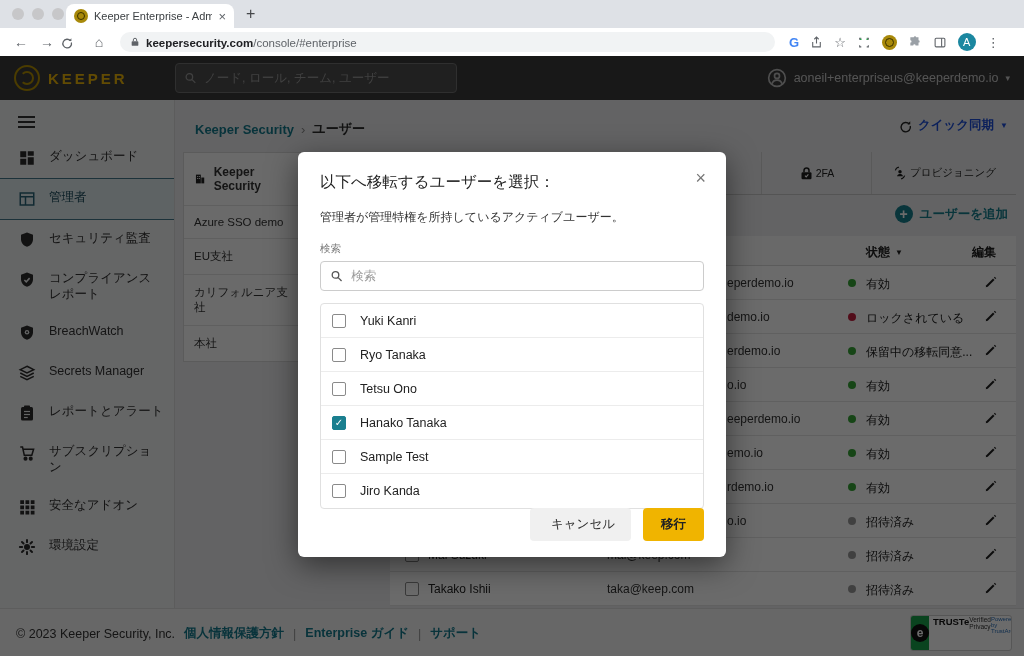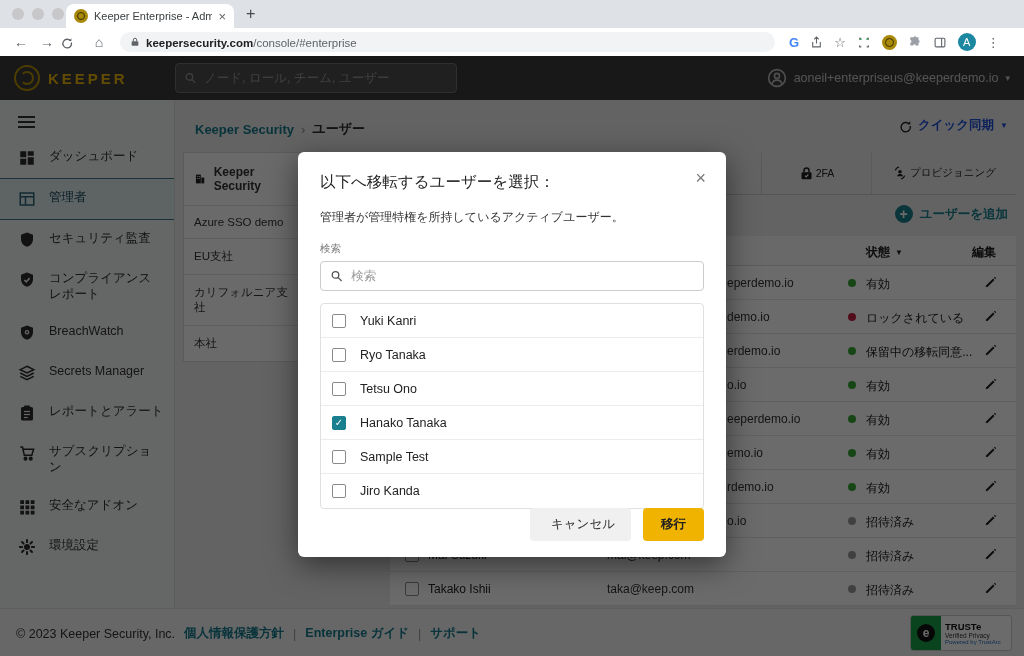--- a/index.html
+++ b/index.html
@@ -79,21 +79,21 @@
   .pencil { position:absolute; right:18px; top:9px; color:#1d1d1d; }
 
   
   .footer { position:absolute; left:0; bottom:0; width:1024px; height:48px; background:#f6f6f6; border-top:1px solid #ddd;padding-left:36px; }
   .fline { position:absolute; left:16px; top:16px; font-size:12.5px; color:#333; display:flex; gap:9px; align-items:center; }
   .fline a { color:#147a8d; font-weight:bold; text-decoration:none; }
   .fline .fsep { color:#999; }
   .truste { position:absolute; right:12px; top:6px; width:102px; height:36px; background:#fff; border:1px solid #ccc; border-radius:3px; display:flex; overflow:hidden; }
   .tr-green { width:30px; background:#1aa34a; display:flex; align-items:center; justify-content:center; }
   .tr-e { width:18px; height:18px; border-radius:50%; background:#111; color:#fff; font-size:12px; font-weight:bold; display:flex; align-items:center; justify-content:center; }
-  .tr-right { flex:1; display:flex; flex-direction:column; justify-content:center; padding-left:4px; }
+  .tr-right { flex:1; display:flex; flex-direction:row; justify-content:space-between; padding-left:4px; }
   .tr-t { font-size:9.5px; font-weight:bold; color:#111; }
   .tr-v { font-size:6.5px; color:#333; }
   .tr-p { font-size:6px; color:#2a6fb8; }
 
   
   .overlay { position:absolute; left:0; top:56px; width:1024px; height:600px; background:rgba(0,0,0,0.58); z-index:50; }
   .modal { position:absolute; left:298px; top:152px; width:428px; height:405px; background:#fff; border-radius:6px; box-shadow:0 8px 30px rgba(0,0,0,0.5); z-index:60; padding:20px 22px; }
   .m-title { font-size:15.5px; color:#222; font-weight:500; }
   .m-close { position:absolute; right:20px; top:16px; font-size:18px; color:#777; }
   .m-sub { font-size:12px; color:#333; margin-top:16px; }

